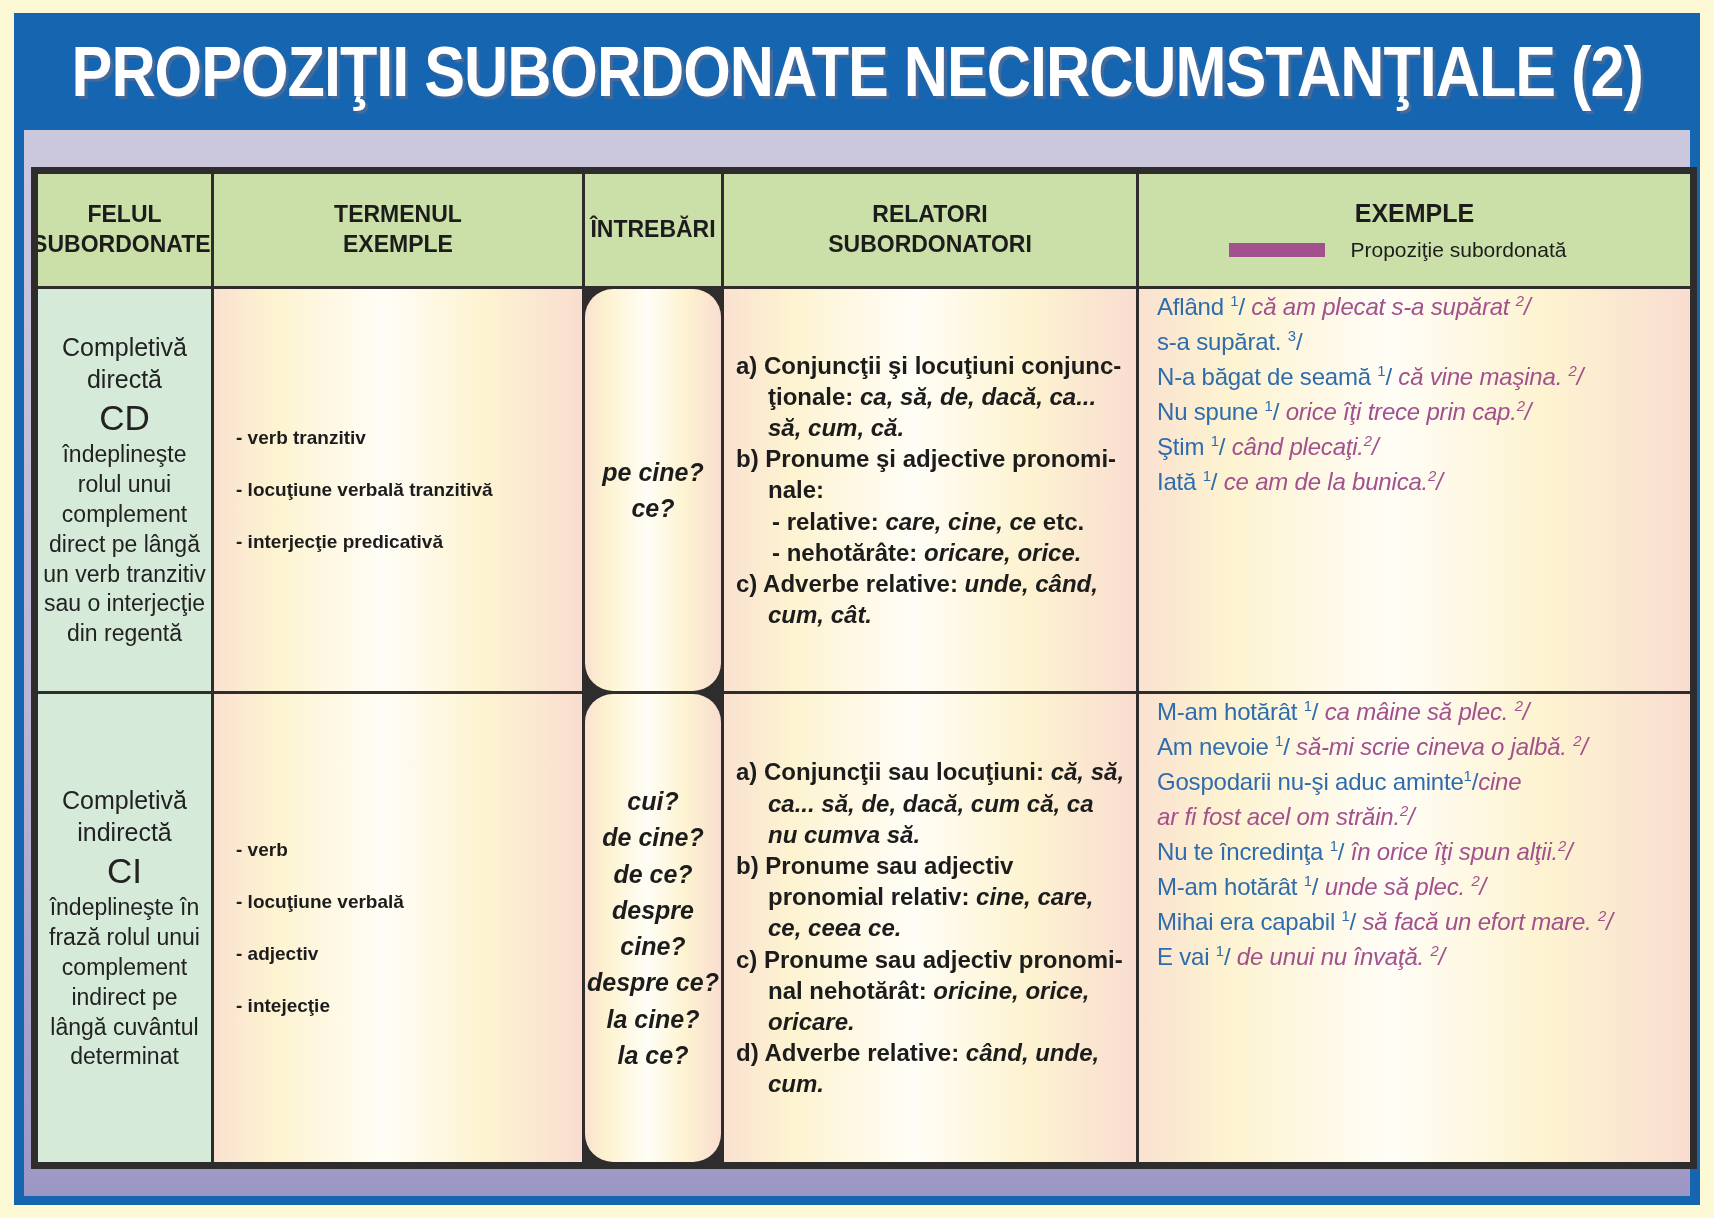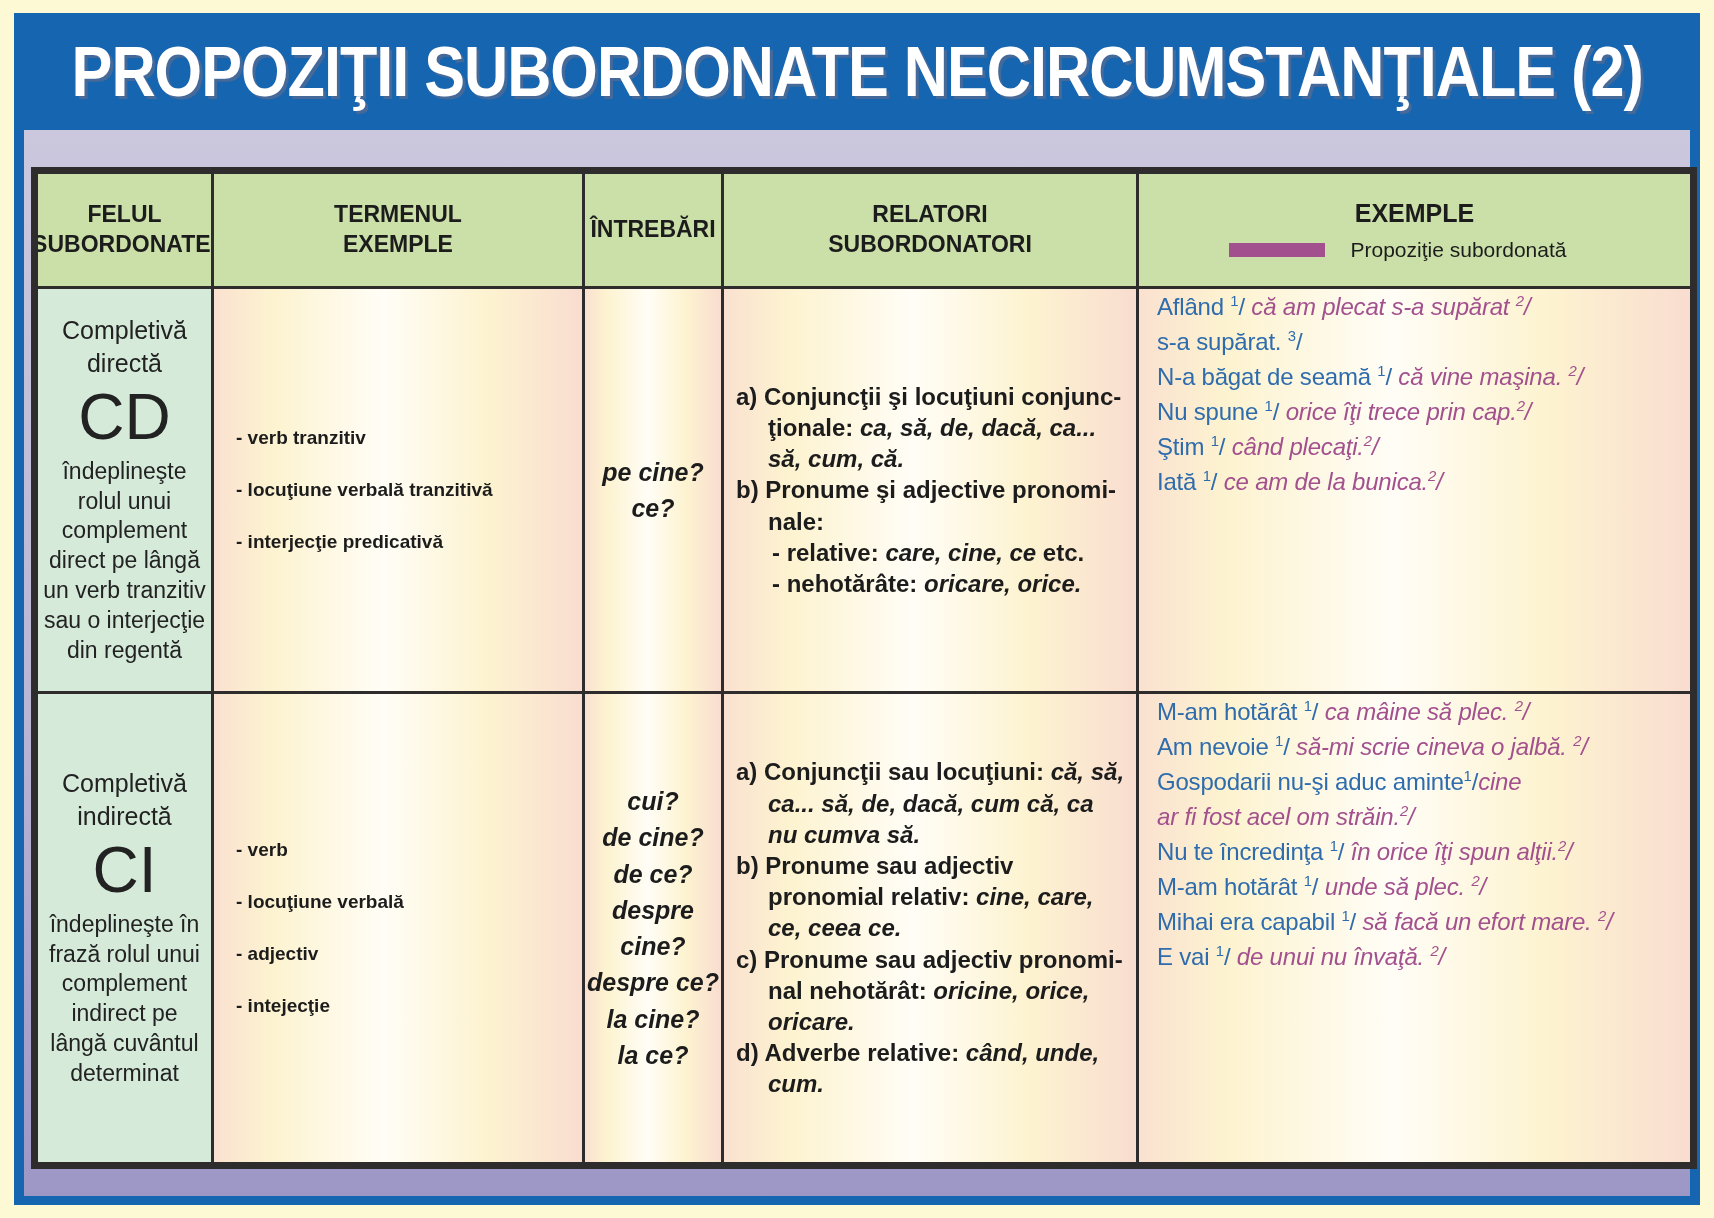--- a/index.html
+++ b/index.html
@@ -41,31 +41,32 @@
   }
   .mint{
     background:#d5ead9;
     display:flex;flex-direction:column;align-items:center;justify-content:center;
     text-align:center;color:#222;padding:24px 4px;
   }
   .warm{
     background:linear-gradient(90deg,#fae1d0 0%,#fdf3d0 16%,#fffdf6 46%,#fdf3d0 74%,#f9ddd0 100%);
   }
   .felul-name{font-size:25px;line-height:1.3;}
-  .felul-abbr{font-size:64px;line-height:1.15;margin:2px 0;}
+  .felul-abbr{font-size:35px;line-height:1.15;margin:2px 0;}
   .felul-desc{font-size:23px;line-height:1.3;}
   .termen{
     display:flex;flex-direction:column;justify-content:center;
     padding-left:22px;font-weight:bold;font-size:19px;color:#1c1c1c;
   }
   .termen div{margin:15px 0;}
   .intrebari{
     display:flex;flex-direction:column;justify-content:center;align-items:center;
     font-weight:bold;font-style:italic;font-size:25px;color:#1c1c1c;line-height:1.45;
     text-align:center;
+    border-radius:28px;
   }
   .relatori{
     display:flex;flex-direction:column;justify-content:center;
     font-weight:bold;font-size:24px;color:#1c1c1c;line-height:1.3;
     padding:0 8px 0 12px;
   }
   .rel-line{padding-left:32px;text-indent:-32px;}
   .rel-line.ind{padding-left:56px;text-indent:-20px;}
   .rel-line .it{font-style:italic;}
   .exemple{
@@ -131,20 +132,21 @@
       </div>
       <div class="cell warm intrebari">
         <div>pe cine?</div>
         <div>ce?</div>
       </div>
       <div class="cell warm relatori">
           <div class="rel-line"><span>a) Conjuncţii şi locuţiuni conjunc-ţionale: </span><span class="it">ca, să, de, dacă, ca... să, cum, că.</span></div>
           <div class="rel-line"><span>b) Pronume şi adjective pronomi-nale:</span></div>
           <div class="rel-line ind"><span>- relative: </span><span class="it">care, cine, ce</span><span> etc.</span></div>
           <div class="rel-line ind"><span>- nehotărâte: </span><span class="it">oricare, orice.</span></div>
+          <div class="rel-line"><span>c) Adverbe relative: </span><span class="it">unde, când, cum, cât.</span></div>
         </div>
       <div class="cell warm exemple">
           <div class="ex-line"><span class="main">Aflând </span><sup class="main">1</sup><span class="main">/ </span><span class="sub">că am plecat s-a supărat </span><sup class="sub">2</sup><span class="sub">/</span></div>
           <div class="ex-line"><span class="main">s-a supărat. </span><sup class="main">3</sup><span class="main">/</span></div>
           <div class="ex-line"><span class="main">N-a băgat de seamă </span><sup class="main">1</sup><span class="main">/ </span><span class="sub">că vine maşina. </span><sup class="sub">2</sup><span class="sub">/</span></div>
           <div class="ex-line"><span class="main">Nu spune </span><sup class="main">1</sup><span class="main">/ </span><span class="sub">orice îţi trece prin cap.</span><sup class="sub">2</sup><span class="sub">/</span></div>
           <div class="ex-line"><span class="main">Ştim </span><sup class="main">1</sup><span class="main">/ </span><span class="sub">când plecaţi.</span><sup class="sub">2</sup><span class="sub">/</span></div>
           <div class="ex-line"><span class="main">Iată </span><sup class="main">1</sup><span class="main">/ </span><span class="sub">ce am de la bunica.</span><sup class="sub">2</sup><span class="sub">/</span></div>
         </div>
 

